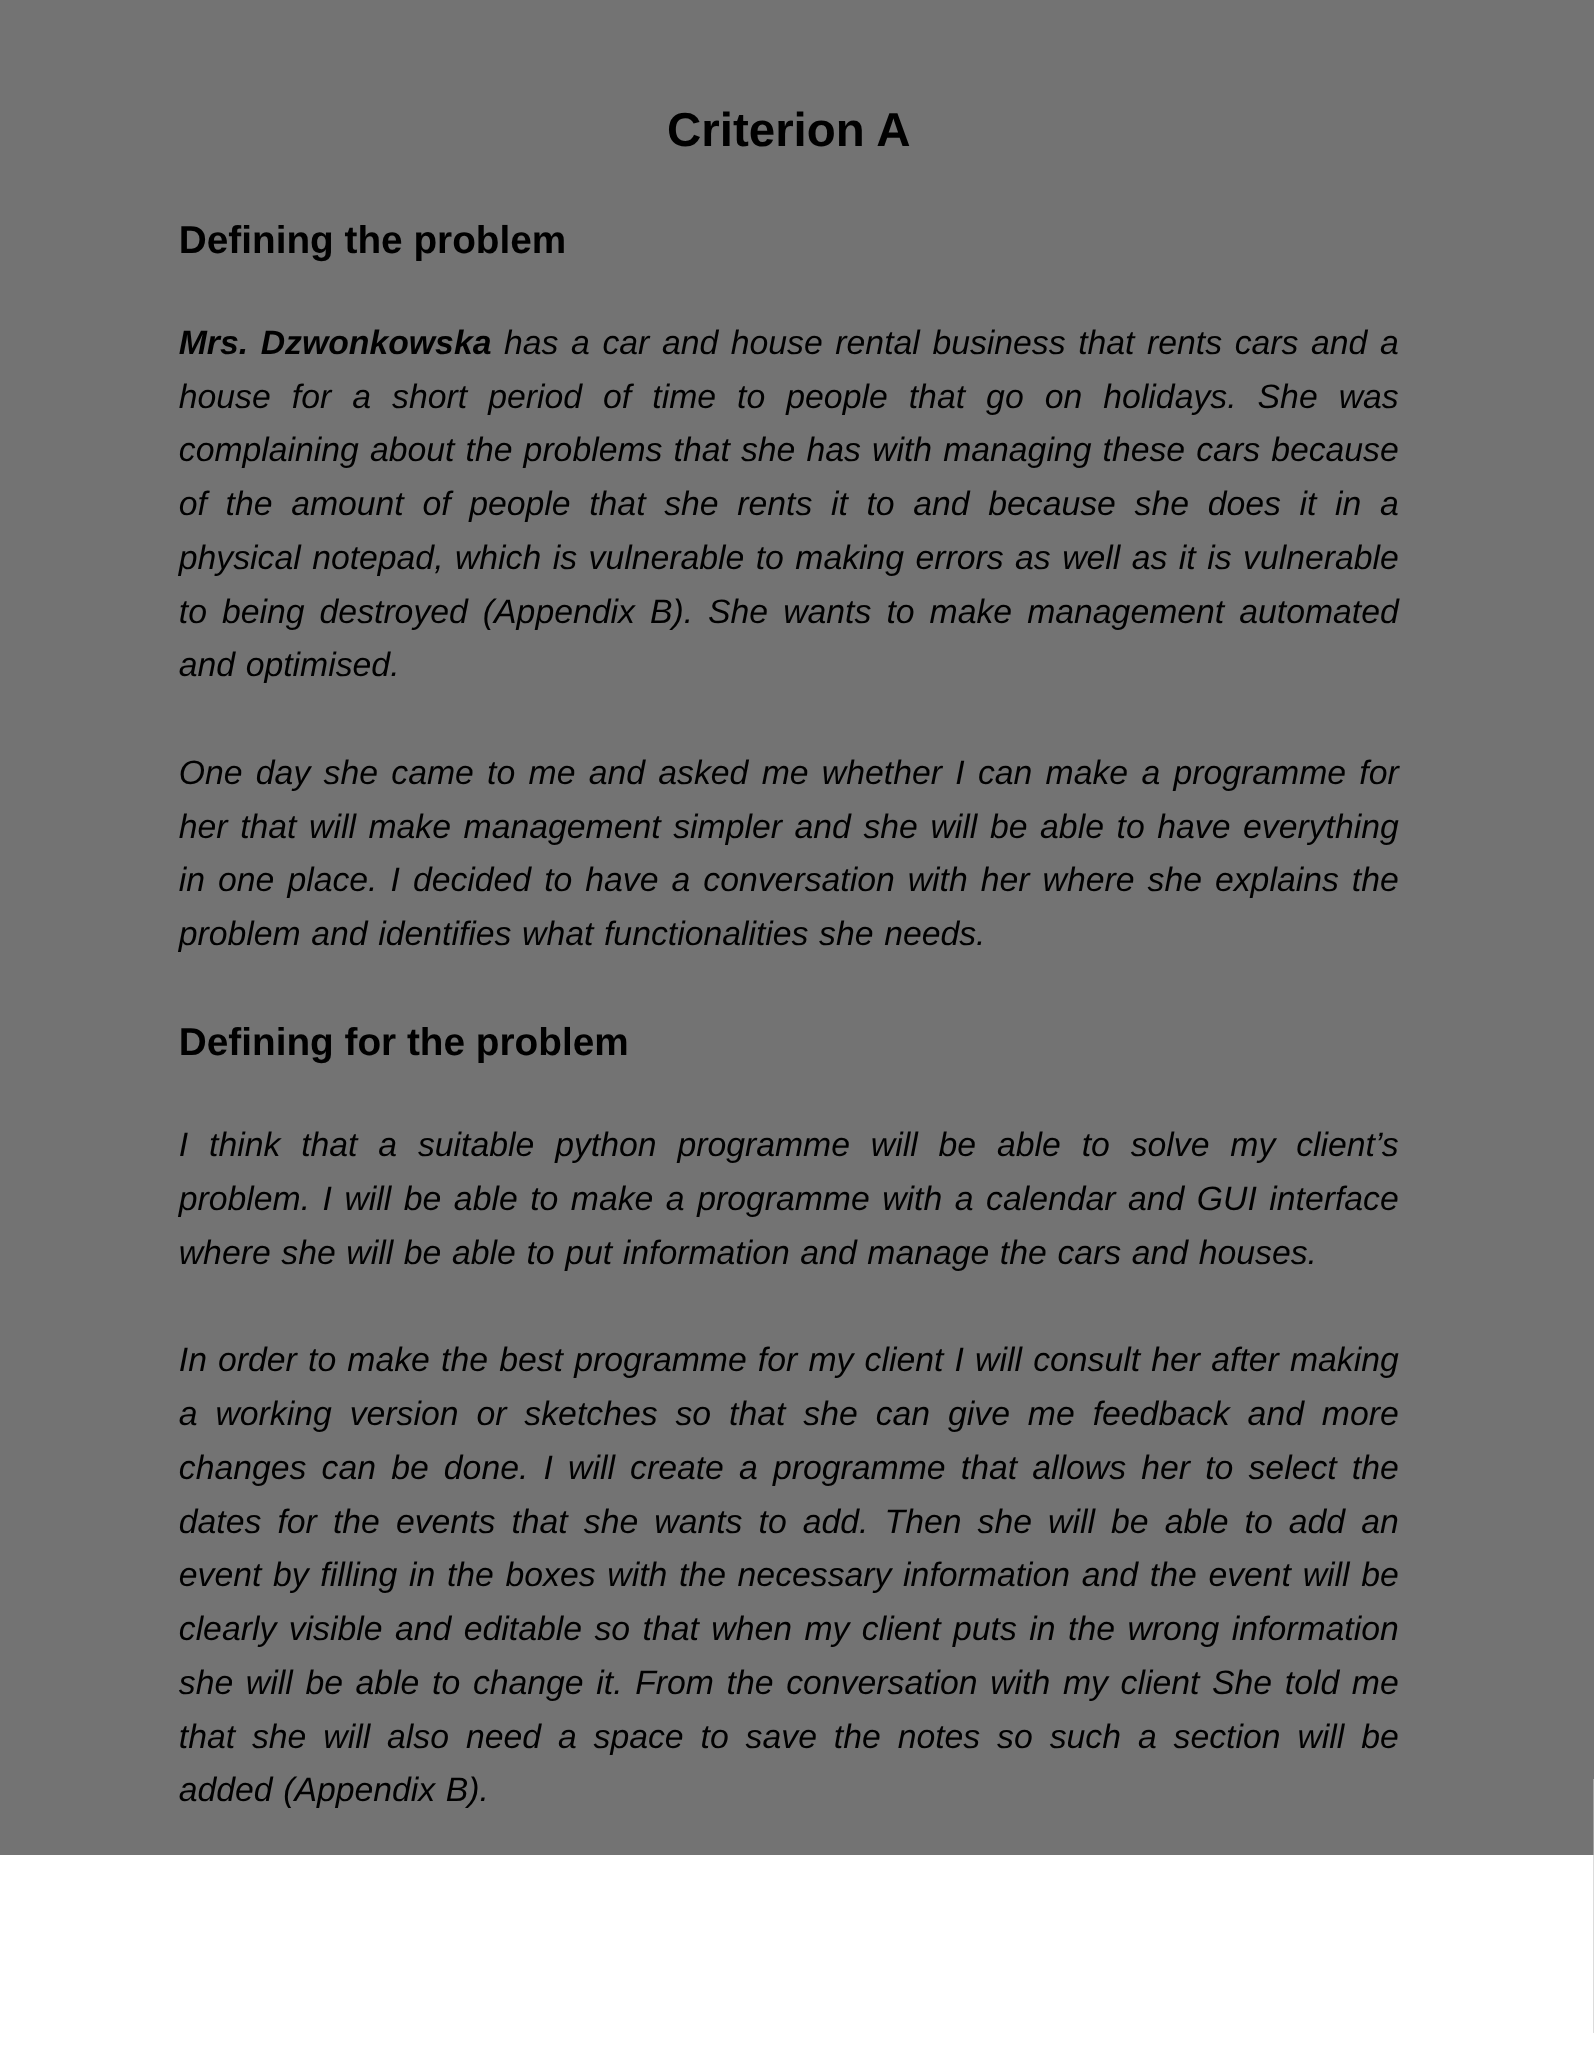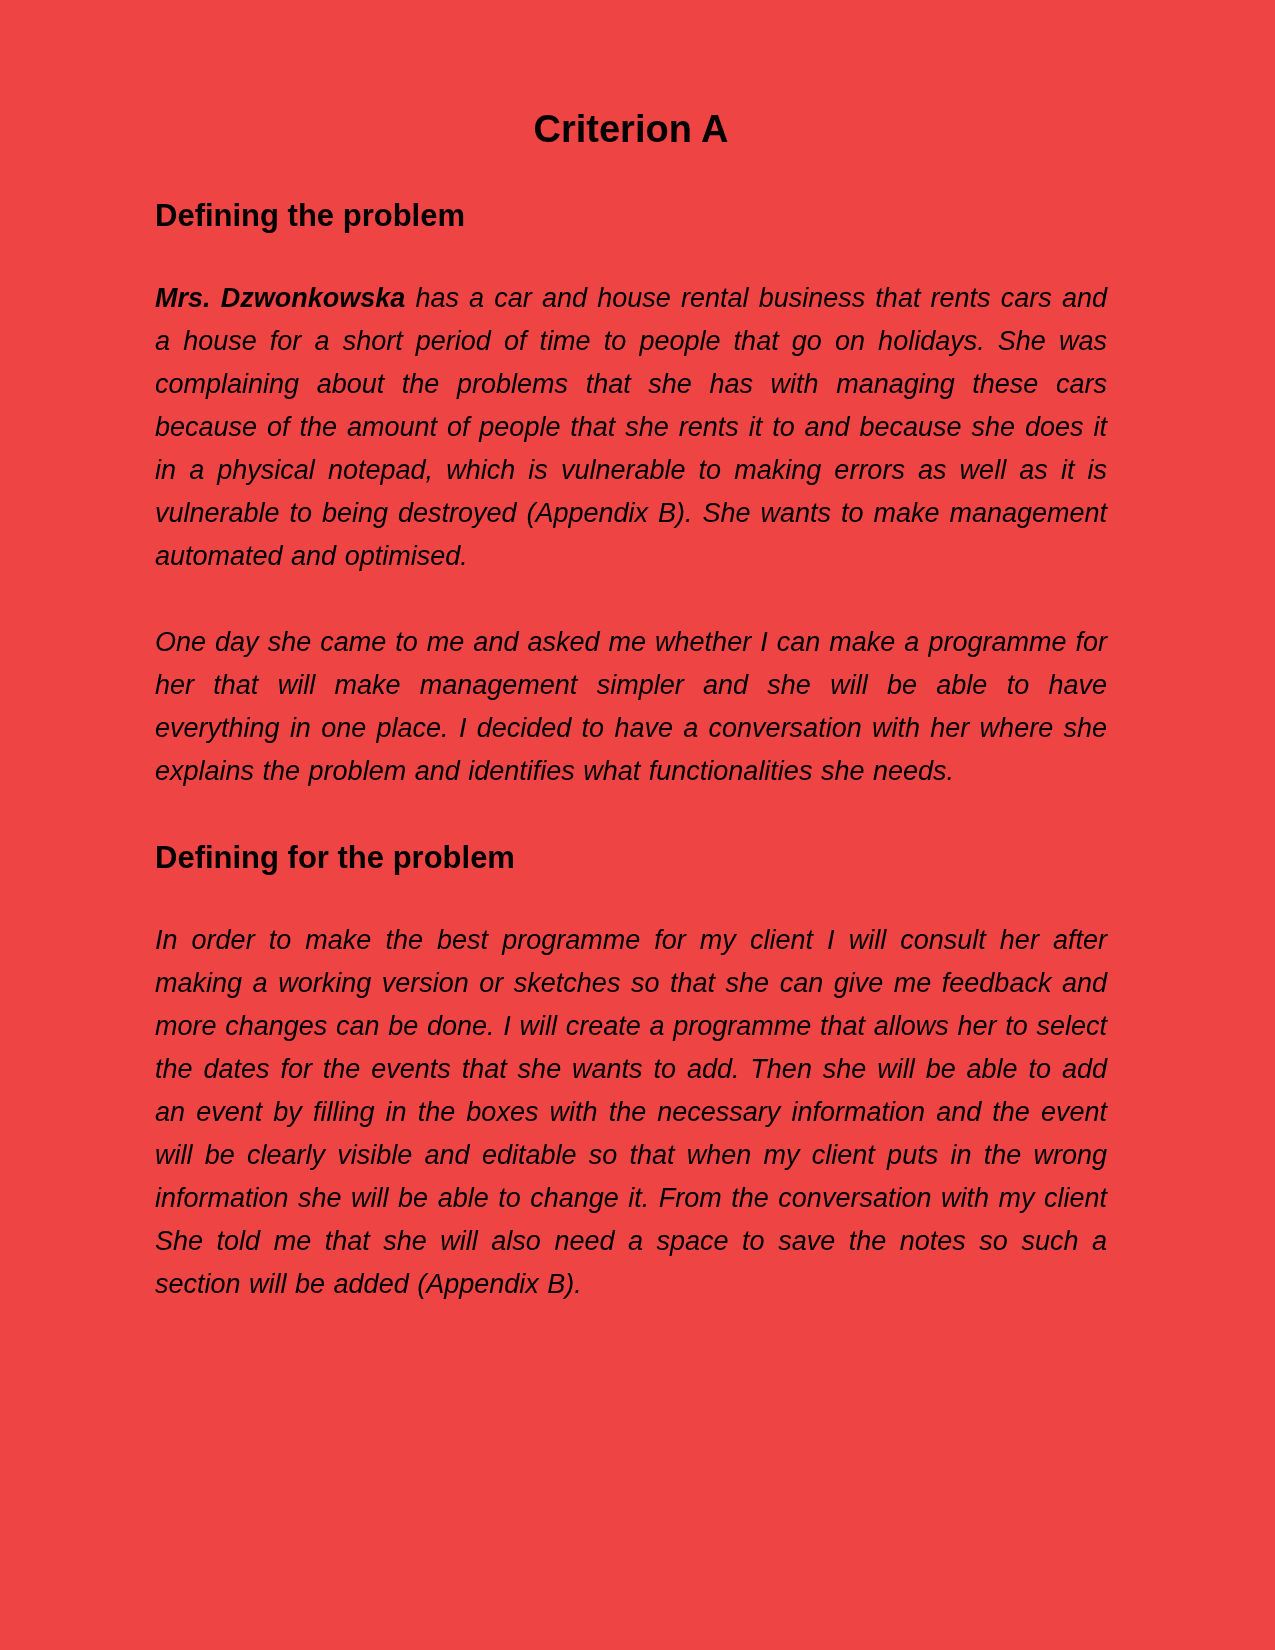--- a/index.html
+++ b/index.html
@@ -10,35 +10,35 @@
     width: 1275px;
     height: 1650px;
     background: #ffffff;
     color: #000000;
     font-family: "Liberation Sans", sans-serif;
     -webkit-font-smoothing: antialiased;
   }
   .page {
     box-sizing: border-box;
     width: 1275px;
-    height: 1650px;
-    padding: 108px 156px 40px 143px;
-    background: #ef4444;
+    height: 1484px;
+    padding: 84px 156px 40px 143px;
+    background: #737373;
     overflow: hidden;
   }
   .doc-title {
     margin: 0 0 43px 0;
     font-size: 38px;
     line-height: 43px;
     font-weight: 700;
     text-align: center;
     letter-spacing: 0;
   }
   .section {
-    margin: 12px;
+    margin: 0;
     padding: 0;
   }
   .section-heading {
     margin: 0 0 40px 0;
     font-size: 31px;
     line-height: 43px;
     font-weight: 700;
     text-align: left;
   }
   .para {
@@ -65,17 +65,18 @@
     <h2 class="section-heading">Defining the problem</h2>
 
     <p class="para"><span class="lead">Mrs. Dzwonkowska</span><span> has a car and house rental business that rents cars and a house for a short period of time to people that go on holidays. She was complaining about the problems that she has with managing these cars because of the amount of people that she rents it to and because she does it in a physical notepad, which is vulnerable to making errors as well as it is vulnerable to being destroyed (Appendix B). She wants to make management automated and optimised.</span></p>
 
     <p class="para"><span>One day she came to me and asked me whether I can make a programme for her that will make management simpler and she will be able to have everything in one place. I decided to have a conversation with her where she explains the problem and identifies what functionalities she needs.</span></p>
   </section>
 
   <section class="section">
     <h2 class="section-heading">Defining for the problem</h2>
 
+    <p class="para"><span>I think that a suitable python programme will be able to solve my client’s problem. I will be able to make a programme with a calendar and GUI interface where she will be able to put information and manage the cars and houses.</span></p>
 
     <p class="para"><span>In order to make the best programme for my client I will consult her after making a working version or sketches so that she can give me feedback and more changes can be done. I will create a programme that allows her to select the dates for the events that she wants to add. Then she will be able to add an event by filling in the boxes with the necessary information and the event will be clearly visible and editable so that when my client puts in the wrong information she will be able to change it. From the conversation with my client She told me that she will also need a space to save the notes so such a section will be added (Appendix B).</span></p>
   </section>
 
 </div>
 
 </body></html>

